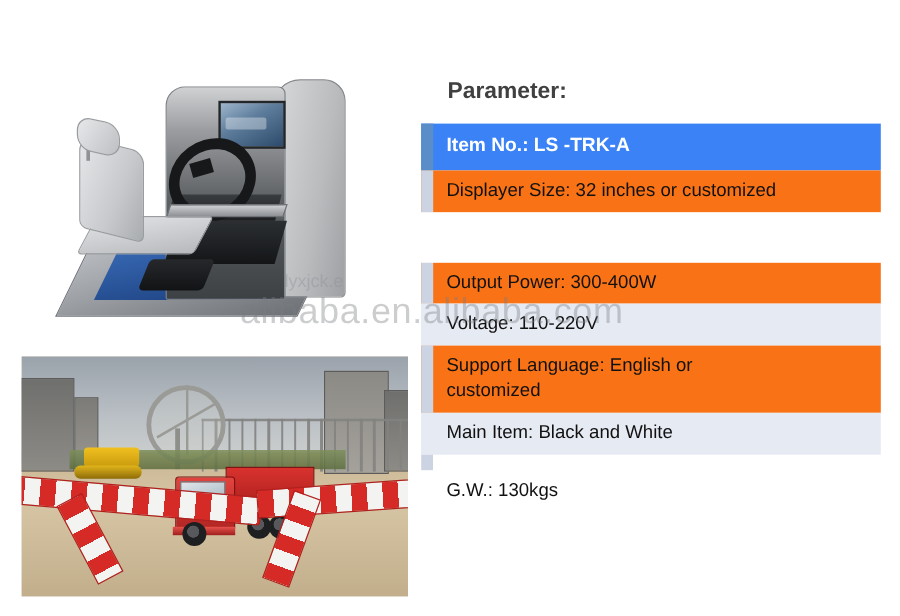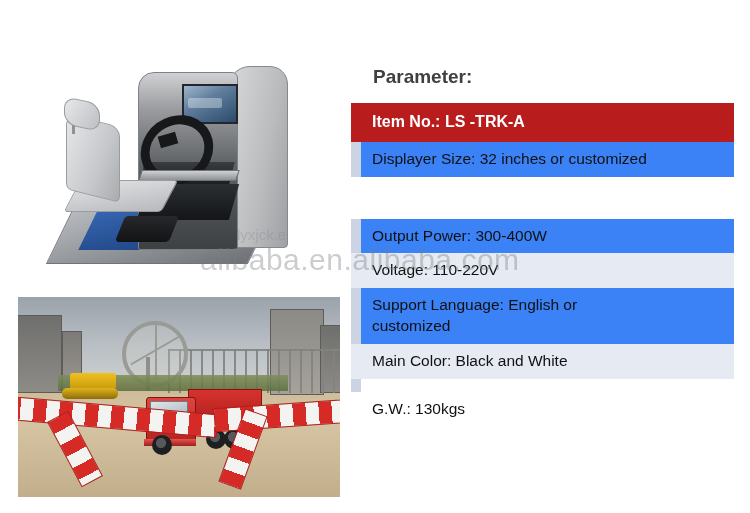--- a/index.html
+++ b/index.html
@@ -309,30 +309,30 @@
     box-sizing: border-box;
   }
   .prow .cell {
     flex: 1 1 auto;
     box-sizing: border-box;
     padding: 7px 0 7px 11px;
     font-size: 15.5px;
     color: #111111;
     line-height: 1.35;
   }
-  .prow.header { background: #b91c1c; align-items: flex-end; }
+  .prow.header { background: #3b82f6; }
   .prow.header .gutter { background: #5b8ec8; }
   .prow.header .cell {
     color: #ffffff;
     font-weight: bold;
     font-size: 16px;
     padding-top: 8px;
     padding-bottom: 9px;
   }
-  .prow.tone-a { background: #3b82f6; }
+  .prow.tone-a { background: #f97316; }
   .prow.tone-a .gutter { background: #ccd3e2; }
   .prow.tone-b { background: #e6eaf3; }
   .prow.tone-b .gutter { background: #e6eaf3; }
   .prow.tone-blank { background: #ffffff; height: 42px; }
   .prow.tone-blank .gutter { background: #ffffff; }
   .prow.tone-last { background: #ffffff; }
   .prow.tone-last .gutter { background: #ffffff; }
   .prow.stub .gutter { background: #ccd3e2; }
   .prow.stub .cell { background: #ffffff; }
 
@@ -440,21 +440,21 @@
       <div class="cell">Voltage: 110-220V</div>
     </div>
 
     <div class="prow tone-a">
       <div class="gutter"></div>
       <div class="cell" style="max-width:275px">Support Language: English or customized</div>
     </div>
 
     <div class="prow tone-b">
       <div class="gutter"></div>
-      <div class="cell">Main Color: Black and White</div>
+      <div class="cell">Main Item: Black and White</div>
     </div>
 
 
     <div class="prow stub">
       <div class="gutter" style="height:13px"></div>
       <div class="cell" style="padding:0;height:13px"></div>
     </div>
 
     <div class="prow tone-last">
       <div class="gutter"></div>

